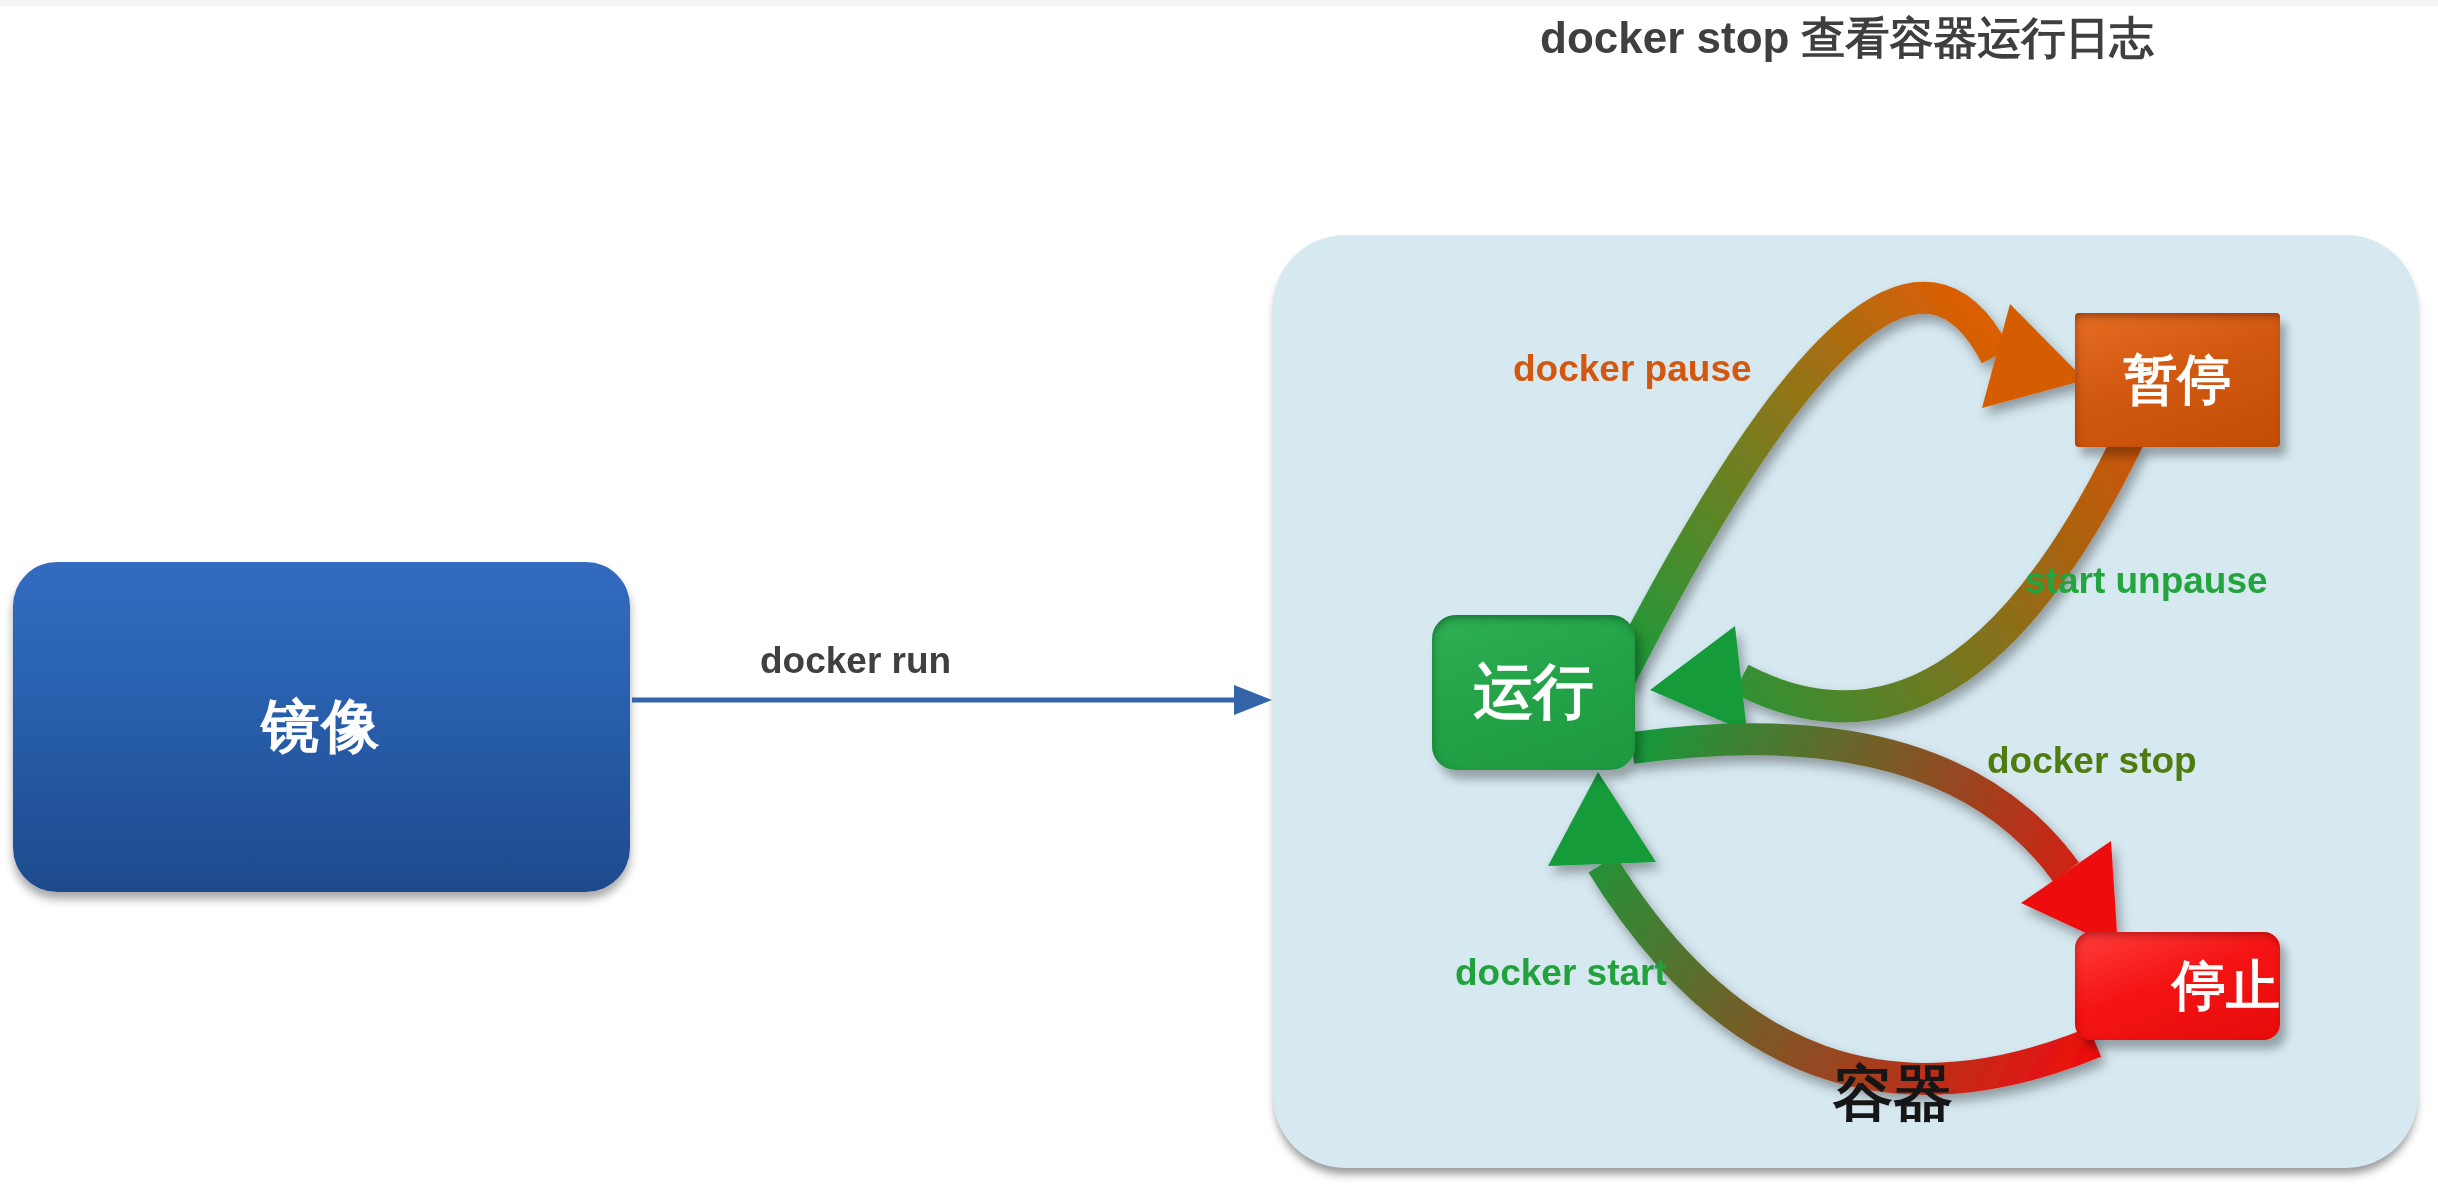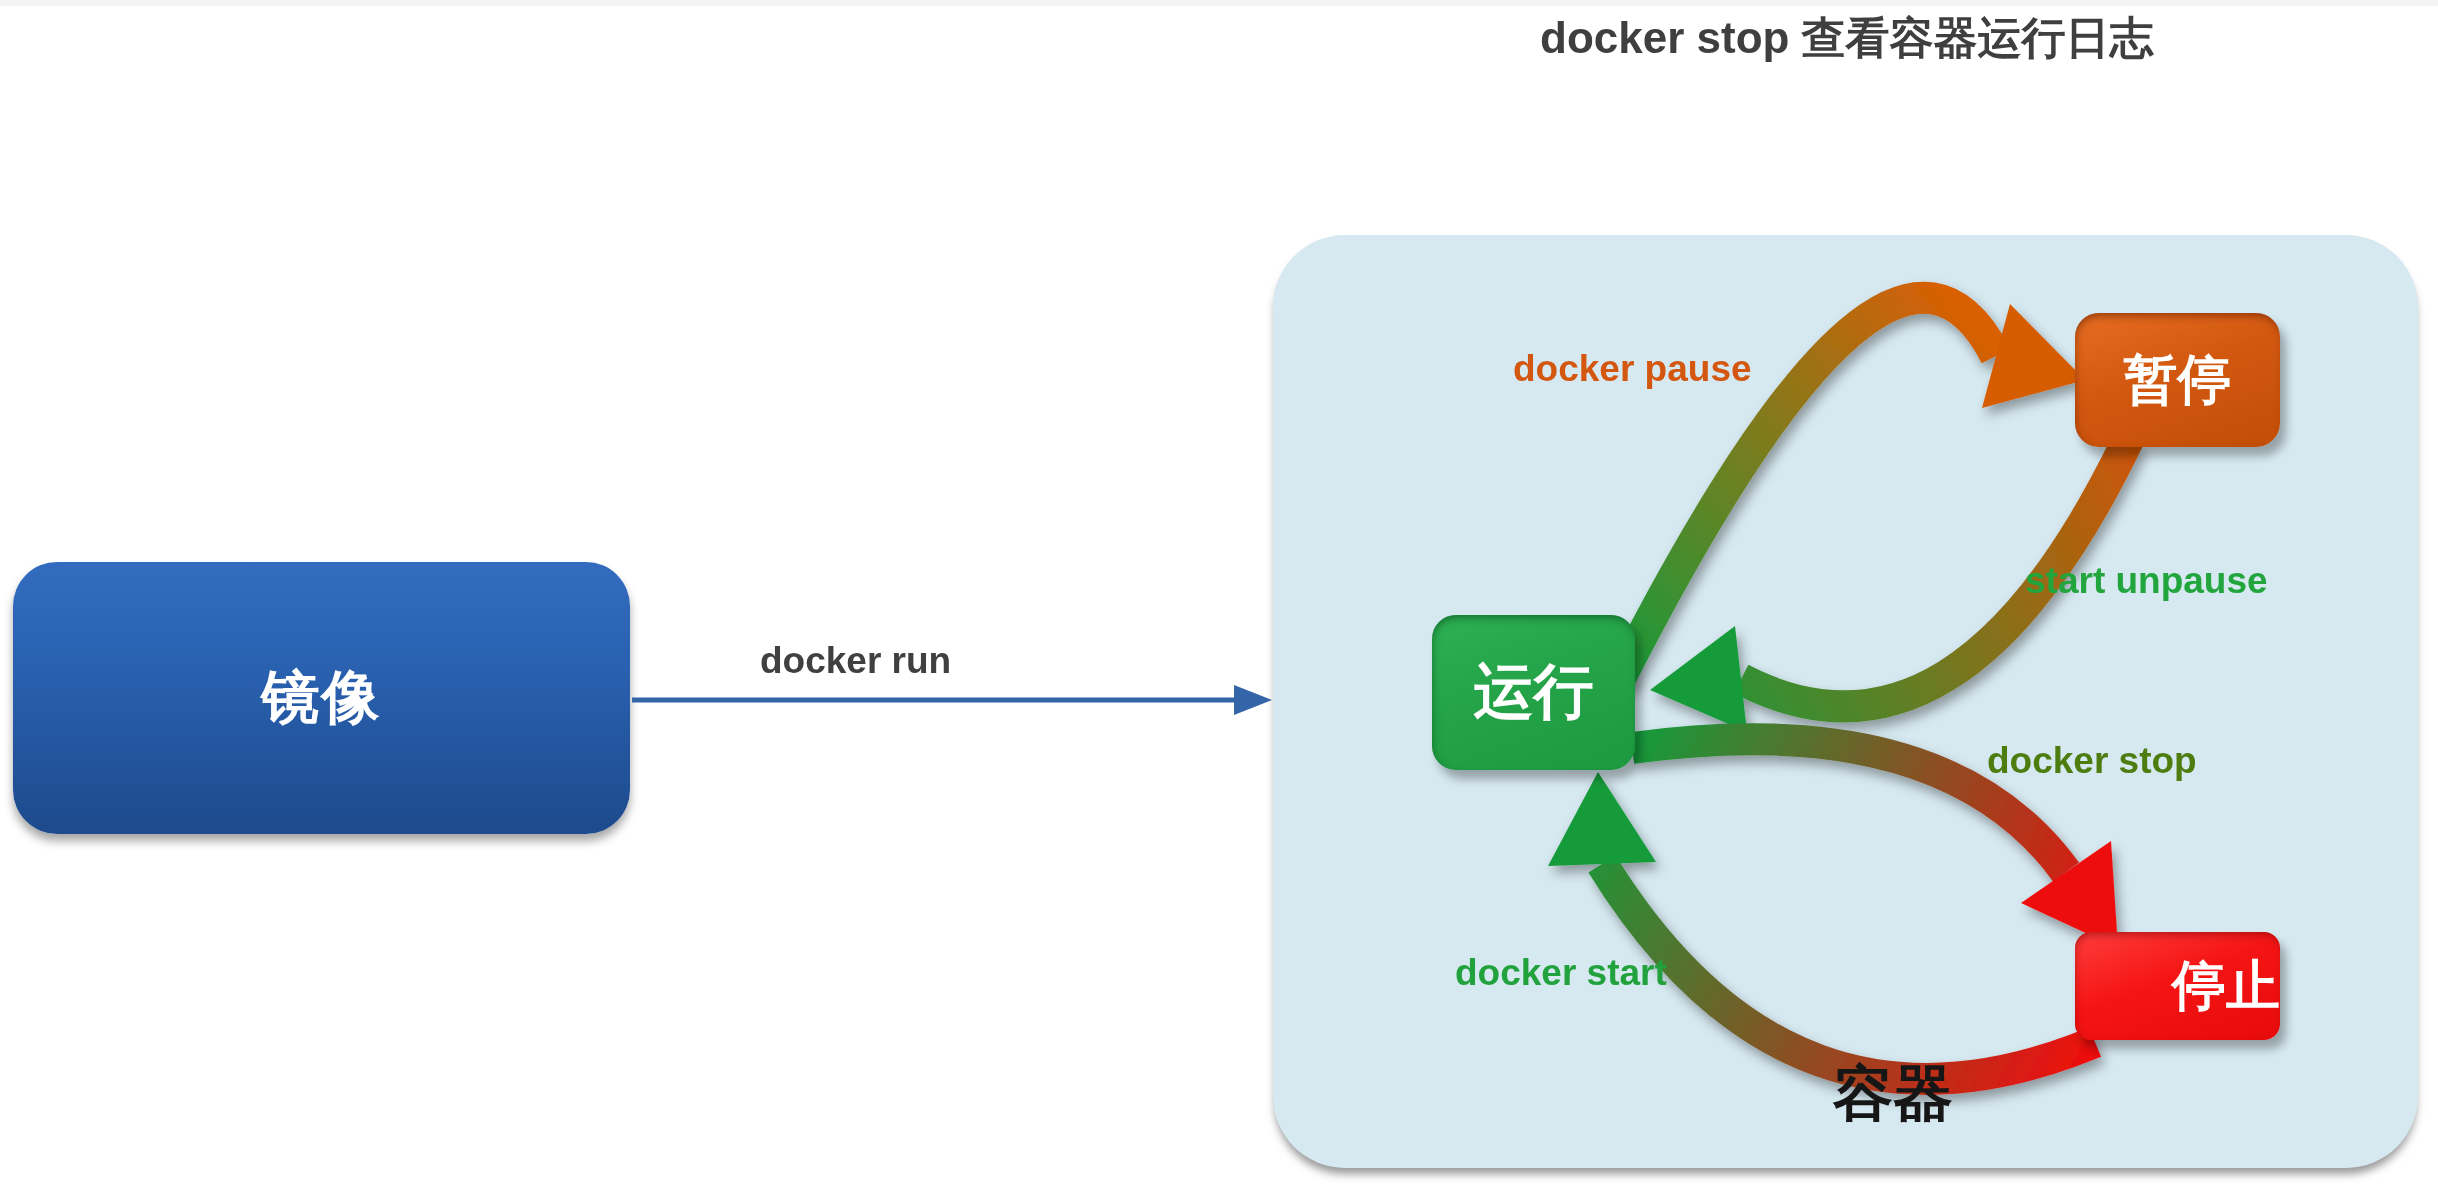--- a/index.html
+++ b/index.html
@@ -8,21 +8,21 @@
     font-family:"Liberation Sans","DejaVu Sans",sans-serif;
   }
   .abs{position:absolute;}
   #top-strip{left:0;top:0;width:2438px;height:6px;background:#f3f3f3;}
 
   
   #commands{left:1540px;top:2px;font-size:44px;font-weight:bold;color:#3f3f3f;line-height:72px;white-space:nowrap;}
 
   
   #image-node{
-    left:13px;top:562px;width:617px;height:272px;border-radius:44px;
+    left:13px;top:562px;width:617px;height:330px;border-radius:44px;
     background:linear-gradient(180deg,#336cbf 0%,#2a62b2 35%,#1d4a8c 100%);
     box-shadow:0 7px 10px rgba(0,0,0,.35);
     display:flex;align-items:center;justify-content:center;
     color:#ffffff;font-size:58px;font-weight:bold;letter-spacing:2px;text-align:right;
   }
 
   
   #run-label{left:760px;top:640px;font-size:37px;font-weight:bold;color:#404040;white-space:nowrap;}
 
   
@@ -31,21 +31,21 @@
     background:#d6e8f0;
     box-shadow:0 8px 8px -2px rgba(70,70,70,.55);
   }
 
   
   .state{
     display:flex;align-items:center;justify-content:center;
     color:#ffffff;font-weight:bold;white-space:nowrap;z-index:5;
   }
   #state-paused{
-    left:2075px;top:313px;width:205px;height:134px;border-radius:24px;font-size:54px;
+    left:2075px;top:313px;width:205px;height:134px;border-radius:4px;font-size:54px;
     background:linear-gradient(160deg,#e66d22 0%,#d25810 45%,#c24d05 100%);
     box-shadow:inset 0 8px 9px -5px rgba(90,30,0,.55), inset 7px 0 9px -6px rgba(90,30,0,.35), 6px 9px 10px rgba(0,0,0,.3);
   }
   #state-running{
     left:1432px;top:615px;width:203px;height:155px;border-radius:24px;font-size:60px;
     background:linear-gradient(160deg,#2fb055 0%,#24a348 45%,#1d9940 100%);
     box-shadow:inset 0 8px 9px -5px rgba(0,70,20,.55), inset 7px 0 9px -6px rgba(0,70,20,.35), 6px 9px 10px rgba(0,0,0,.3);
   }
   #state-stopped{
     left:2075px;top:932px;width:205px;height:108px;border-radius:16px;font-size:54px;

